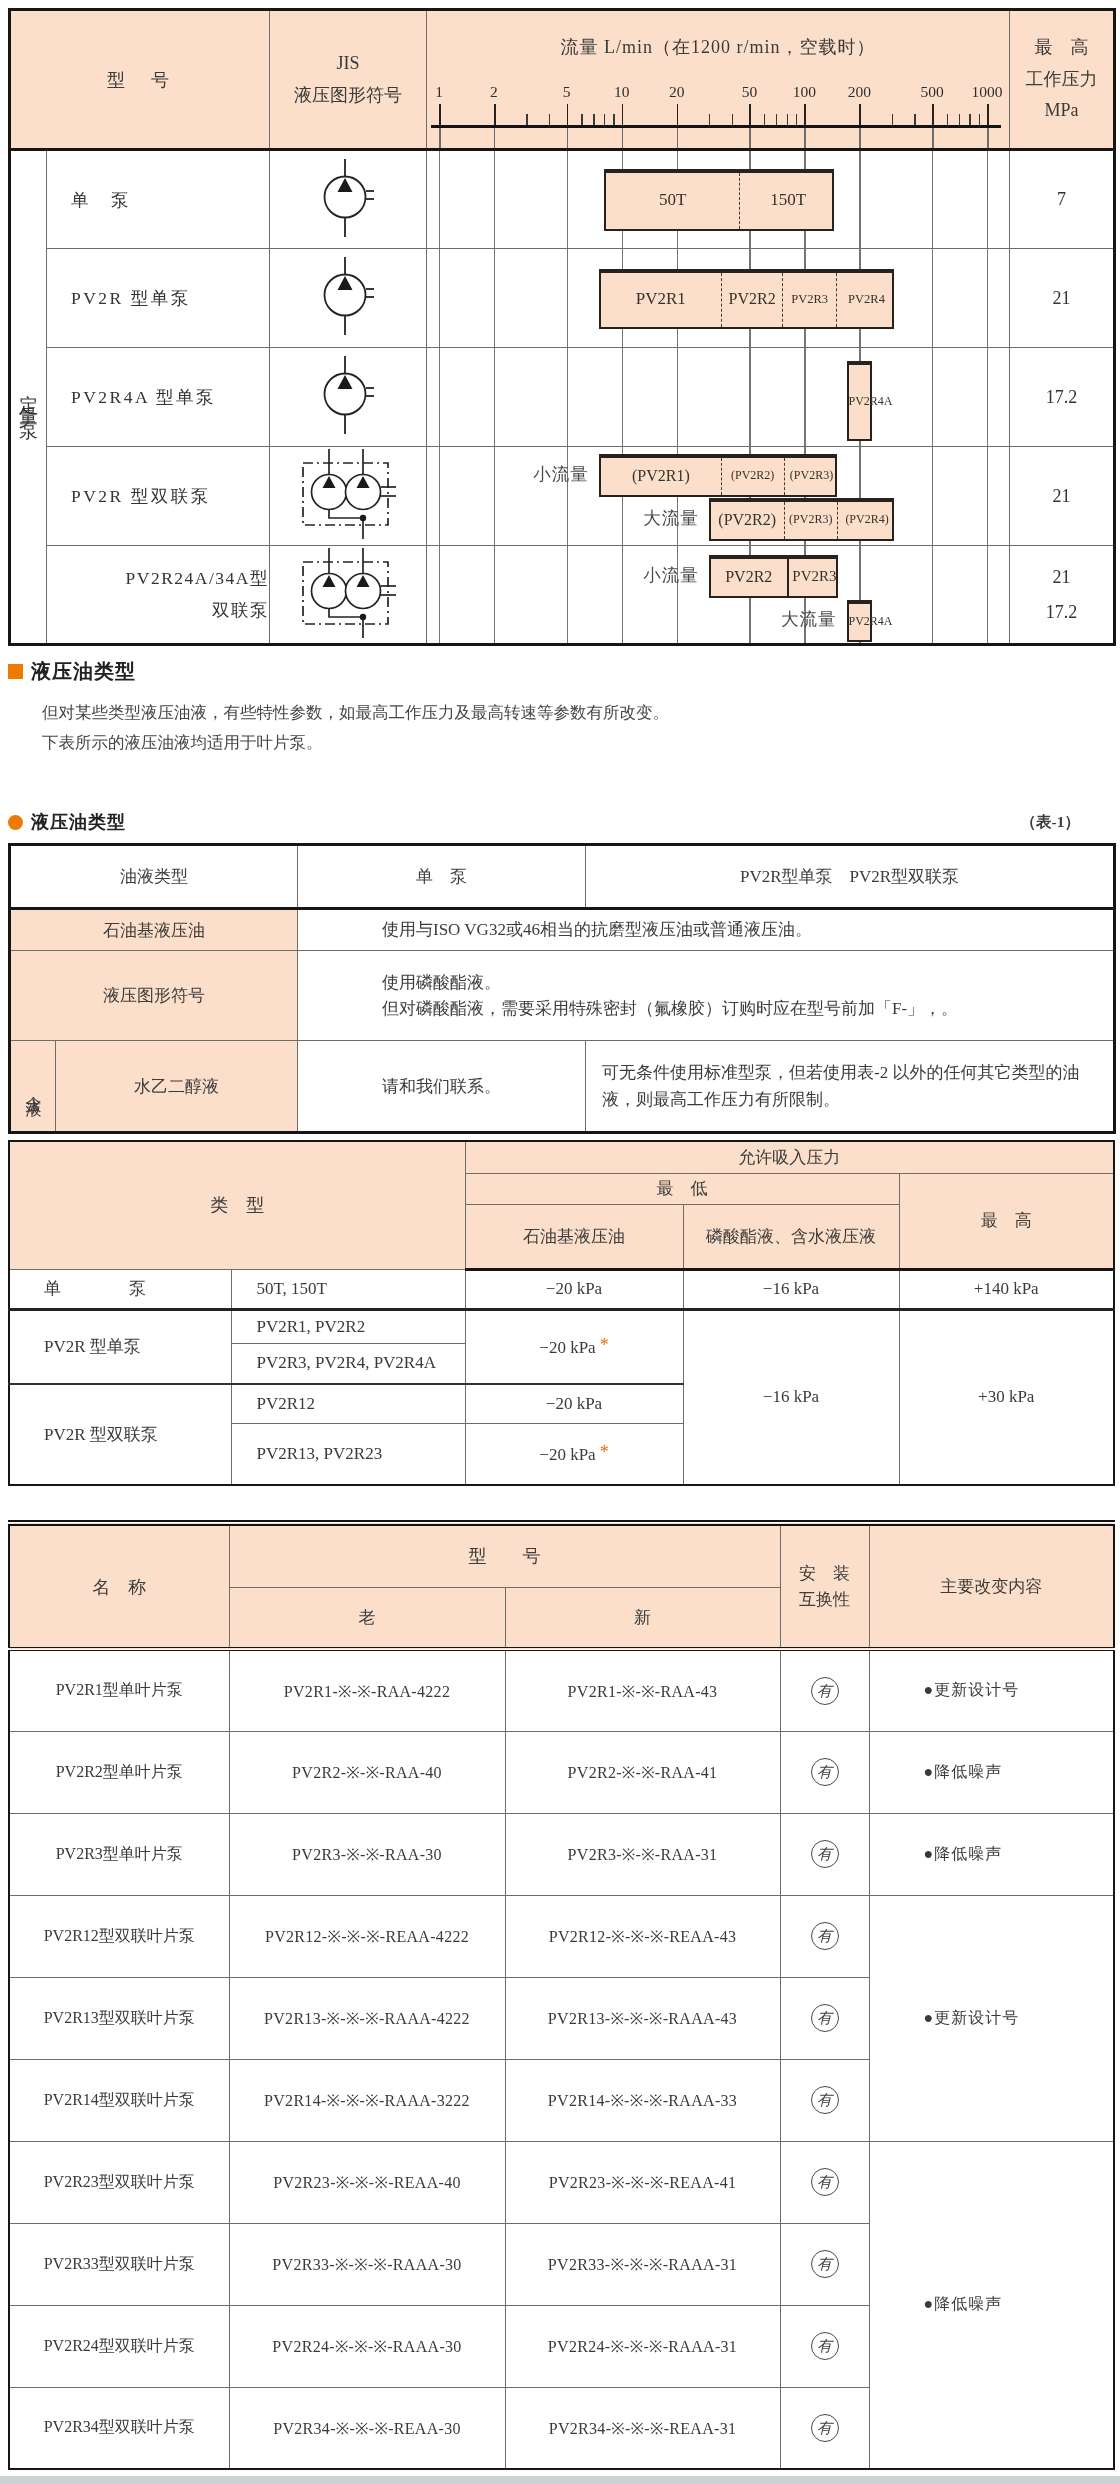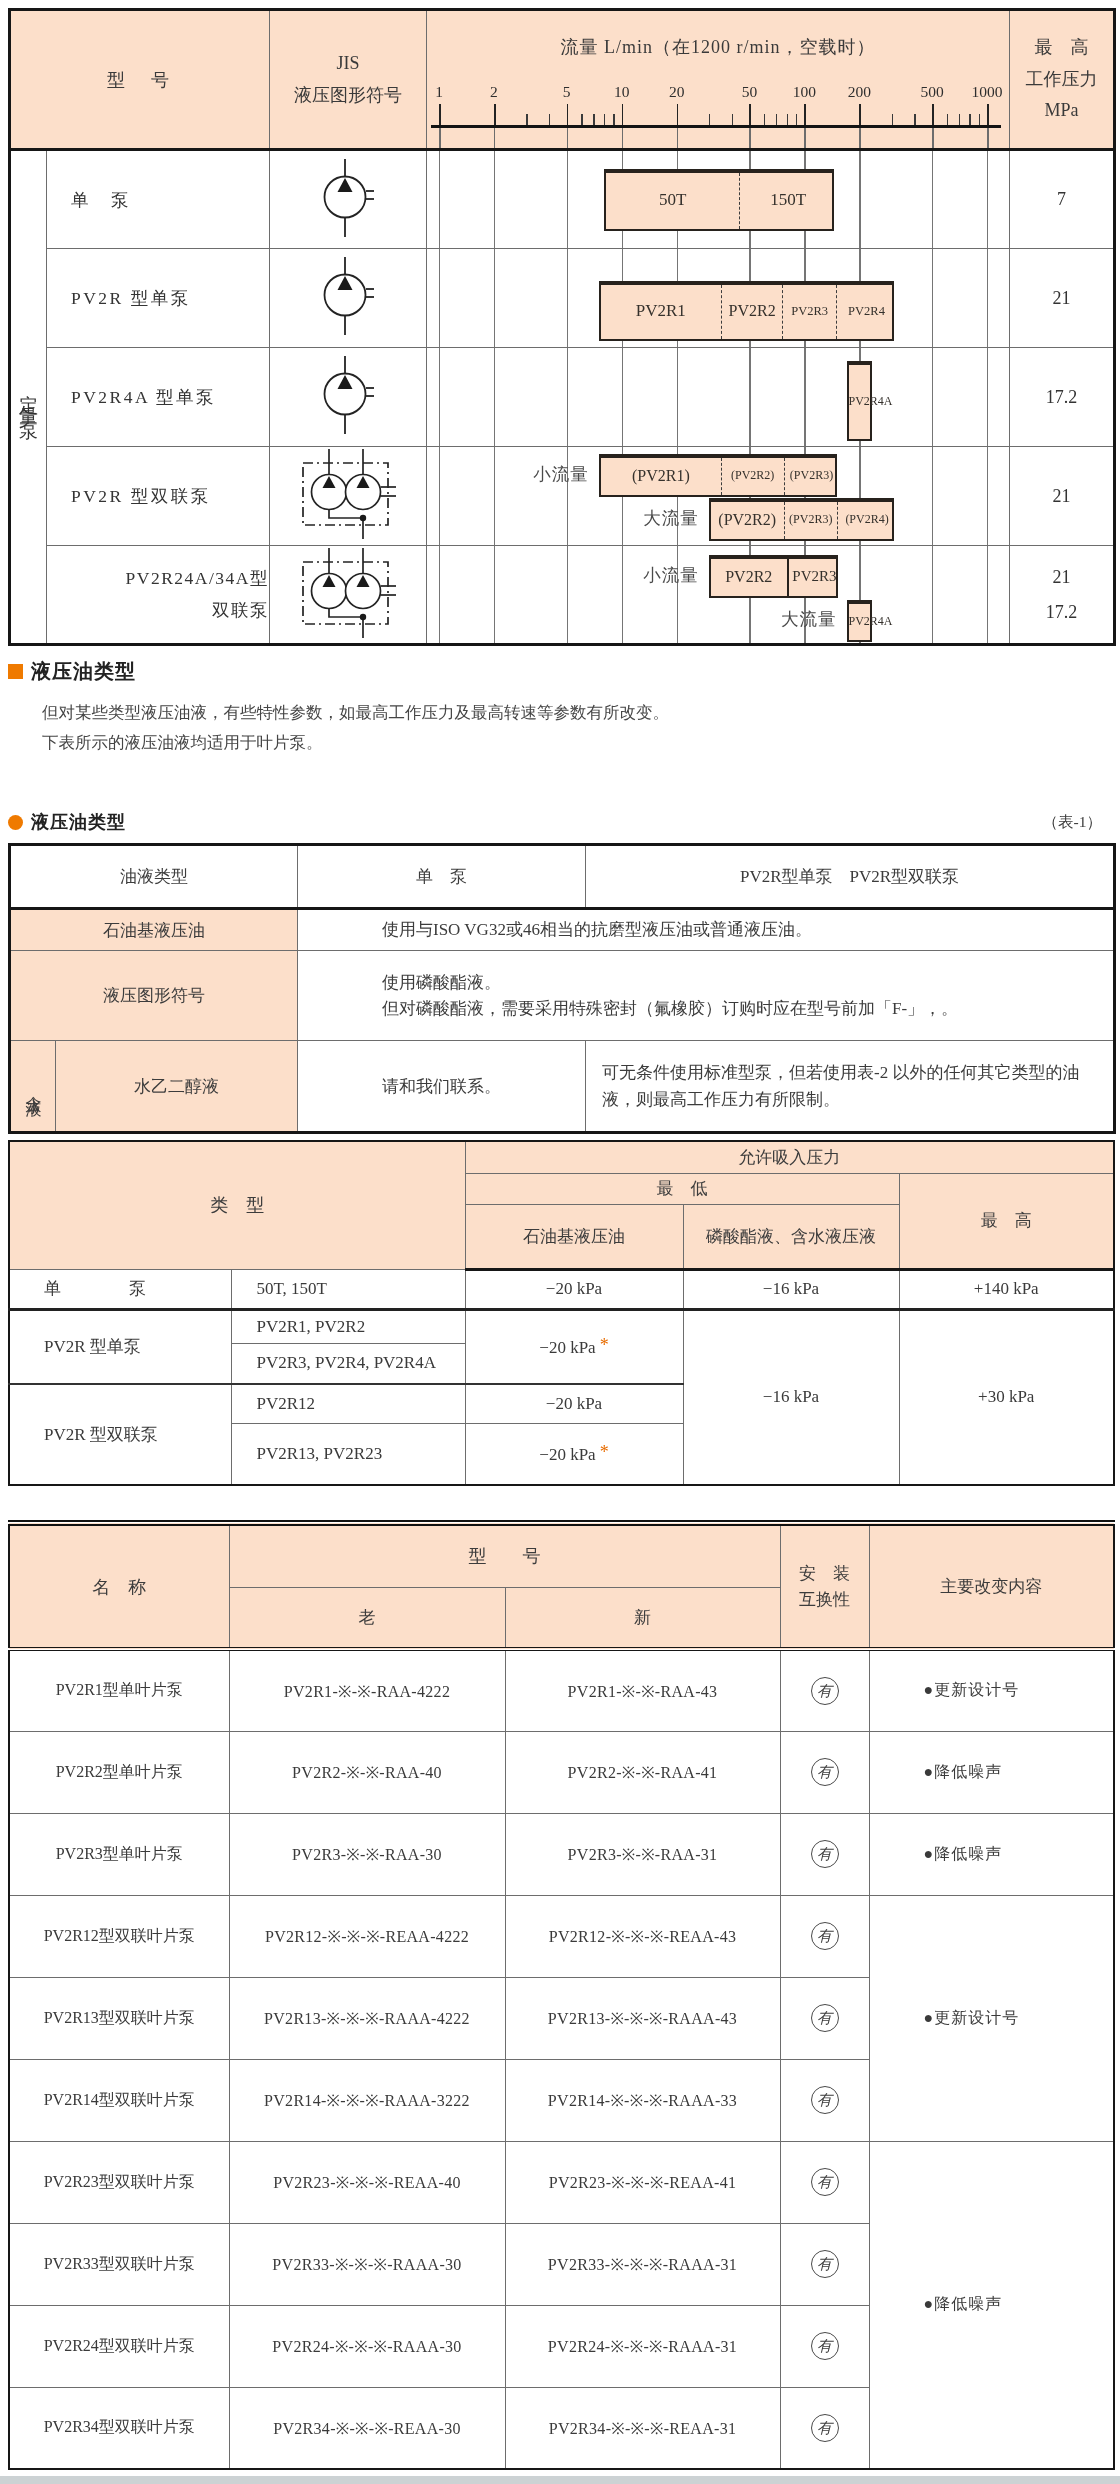--- a/index.html
+++ b/index.html
@@ -43,21 +43,21 @@
   .pval { text-align:center; font-size:18px; color:#333; white-space:pre-line; line-height:1.9; }
 
   
   .sec-head { position:absolute; top:658px; left:8px; font-family:"Liberation Sans","DejaVu Sans",sans-serif; }
   .sq { display:inline-block; width:15px; height:15px; background:#ef7a00; margin-right:8px; vertical-align:-1px; }
   .sec-title { font-size:20px; font-weight:bold; color:#222; letter-spacing:1px; }
   .paras { position:absolute; top:698px; left:42px; font-size:16.5px; line-height:30px; color:#454545; }
   .sub-row { position:absolute; top:810px; left:8px; right:14px; font-family:"Liberation Sans","DejaVu Sans",sans-serif; }
   .dot { display:inline-block; width:15px; height:15px; background:#ef7a00; border-radius:50%; margin-right:8px; vertical-align:-2px; }
   .sub-title { font-size:18px; font-weight:bold; color:#222; letter-spacing:1px; }
-  .tref { position:absolute; right:4px; top:2px; font-family:"Liberation Serif",serif; font-size:15.5px; font-weight:normal; color:#3c3c3c; }
+  .tref { position:absolute; right:26px; top:2px; font-family:"Liberation Serif",serif; font-size:15.5px; font-weight:bold; color:#3c3c3c; }
 
   
   .oil-table { position:absolute; top:843px; left:8px; width:1105px; border:3px solid #161616; font-size:17px; }
   .oil-table th { border-bottom:3px solid #161616; height:64px; text-align:center; vertical-align:middle; }
   .oil-table td { vertical-align:middle; color:#3c3c3c; }
   .oil-type { background:#fcdfca; text-align:center; }
   .oil-note { padding-left:84px; white-space:pre-line; line-height:26px; }
   .oil-vcell { background:#fcdfca; text-align:center; vertical-align:middle; padding:0; }
   .oil-v { writing-mode:vertical-rl; text-orientation:upright; font-size:16px; letter-spacing:2px; margin:0 auto; }
   .oil-contact { text-align:center; }
@@ -217,21 +217,21 @@
             <div class="gridline" style="left: 12px;"></div>
             <div class="gridline" style="left: 66.9982px;"></div>
             <div class="gridline" style="left: 139.702px;"></div>
             <div class="gridline" style="left: 194.7px;"></div>
             <div class="gridline" style="left: 249.698px;"></div>
             <div class="gridline" style="left: 322.402px;"></div>
             <div class="gridline" style="left: 377.4px;"></div>
             <div class="gridline" style="left: 432.398px;"></div>
             <div class="gridline" style="left: 505.102px;"></div>
             <div class="gridline" style="left: 560.1px;"></div>
-            <div class="bar" style="left: 171.874px; top: 32px; width: 295.298px; height: 60px;">
+            <div class="bar" style="left: 171.874px; top: 20px; width: 295.298px; height: 60px;">
               <div class="seg" style="left: 0px; width: 119.928px; line-height: 52px;">PV2R1</div>
               <div class="seg" style="left: 119.928px; width: 61.7074px; line-height: 52px; font-size: 16px; border-left: 1.8px dashed rgb(60, 60, 60);">PV2R2</div>
               <div class="seg" style="left: 181.635px; width: 53.3733px; line-height: 52px; font-size: 12.5px; border-left: 1.8px dashed rgb(60, 60, 60);">PV2R3</div>
               <div class="seg" style="left: 235.008px; width: 60.2898px; line-height: 52px; font-size: 12.5px; border-left: 1.8px dashed rgb(60, 60, 60);">PV2R4</div>
             </div>
           </td>
       <td class="pval">21</td>
     </tr>
     <tr class="prow">
       <td class="plabel">PV2R4A 型单泵</td>

